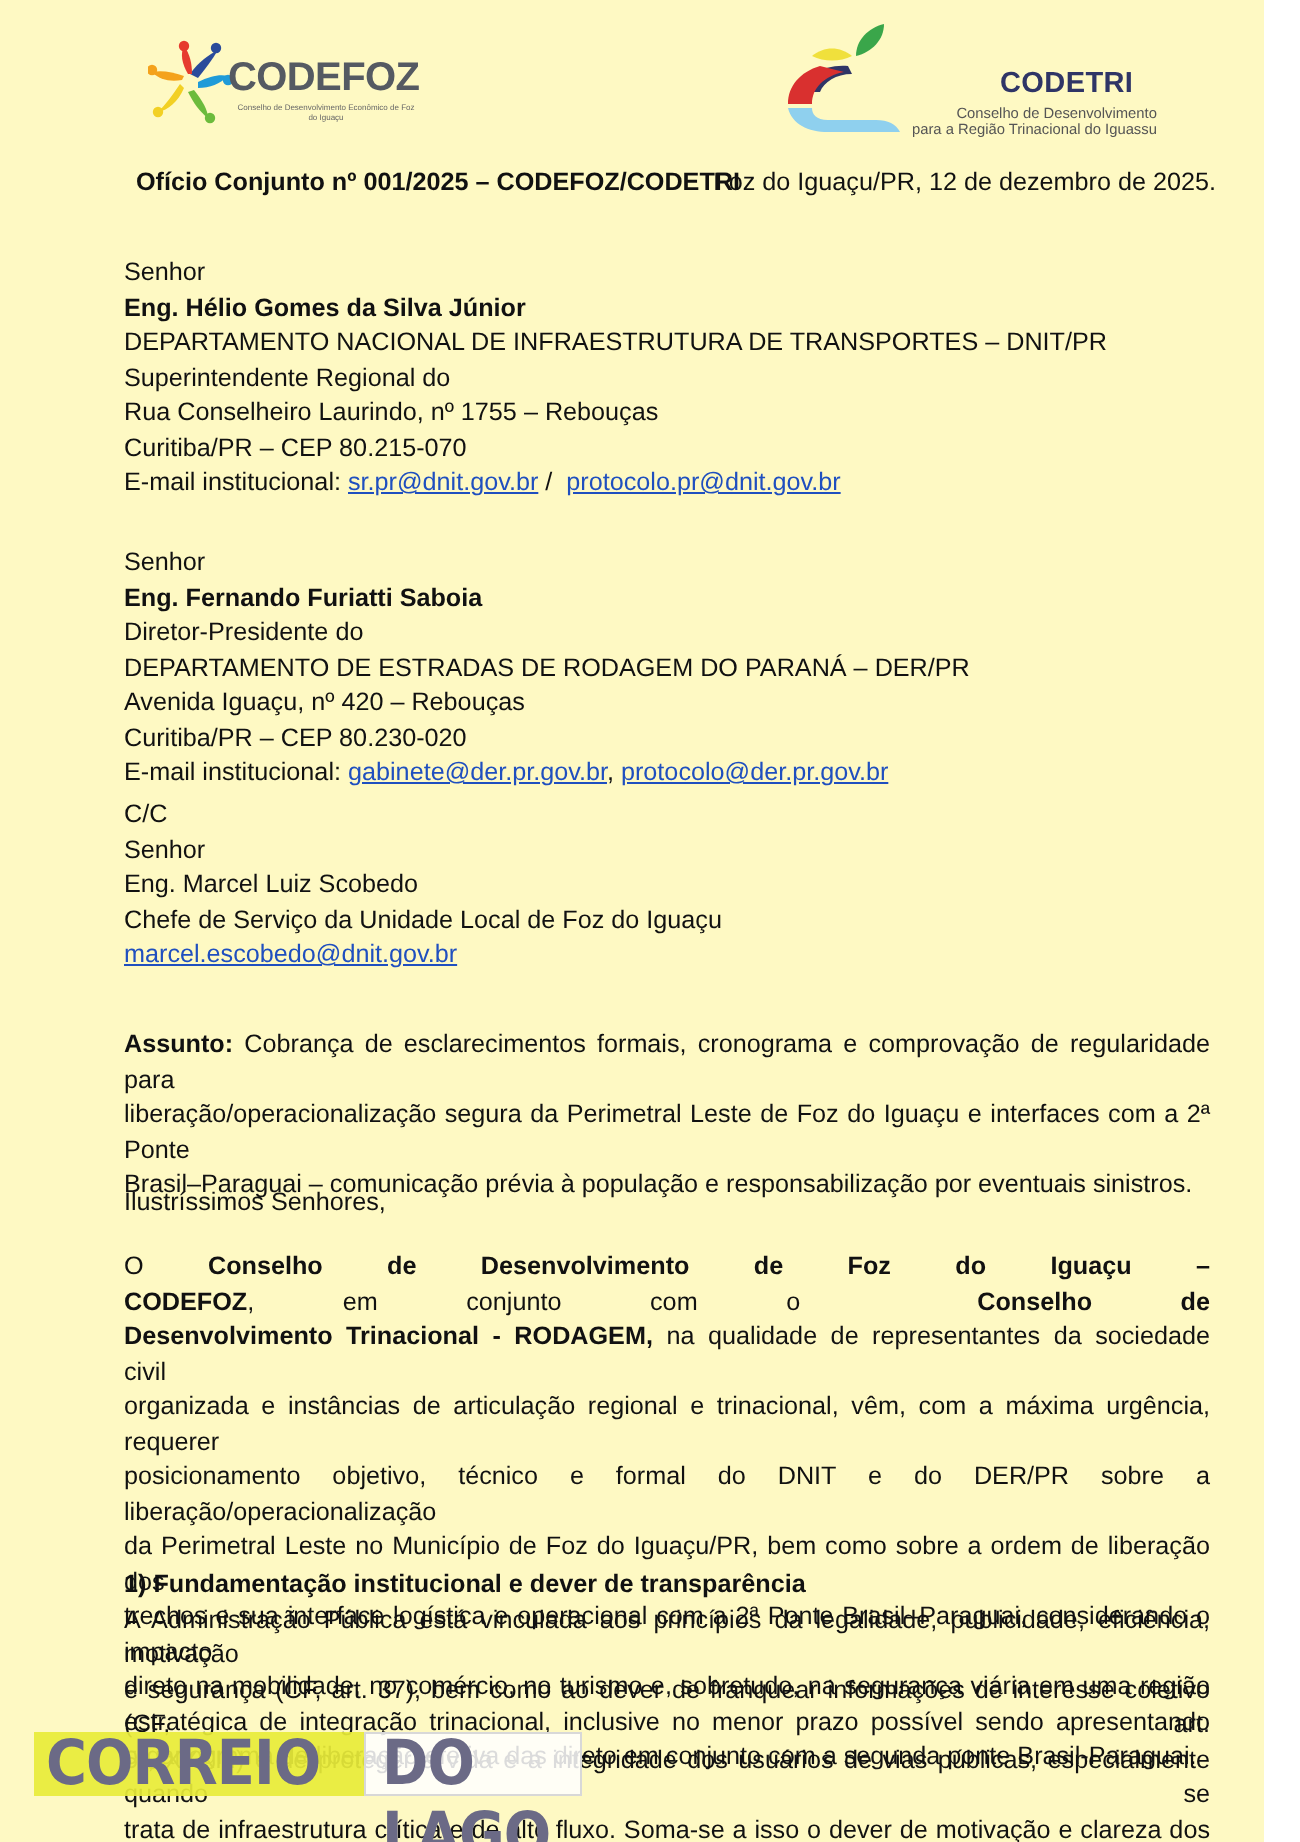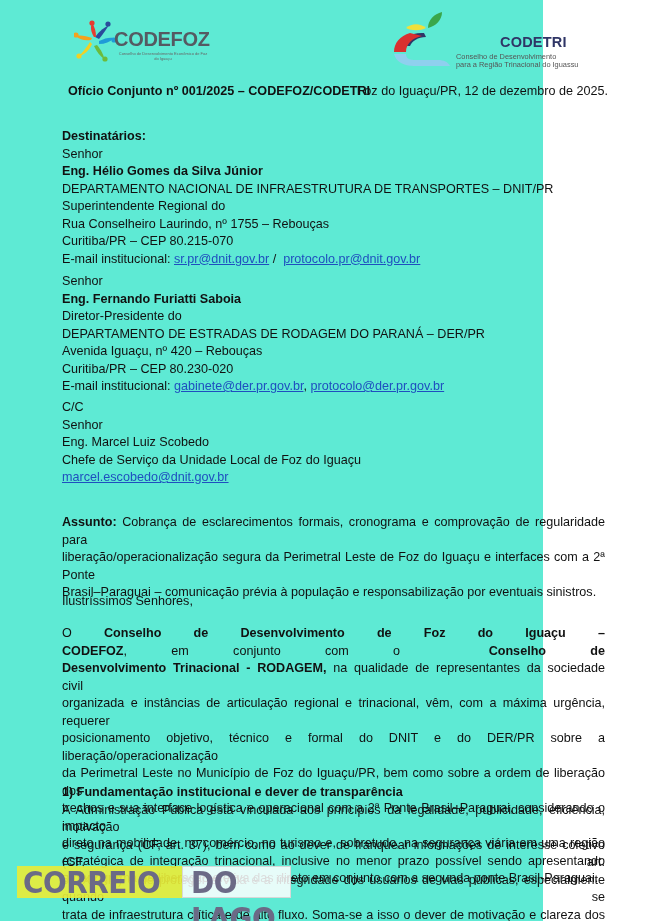--- a/index.html
+++ b/index.html
@@ -1,29 +1,29 @@
 <!DOCTYPE html>
 <html><head>
 <meta charset="utf-8">
 <style>
   html, body { margin:0; padding:0; background:#ffffff; }
   body { width:650px; height:921px; position:relative; overflow:hidden;
          font-family:"Liberation Sans", "DejaVu Sans", sans-serif; color:#111; }
-  .page { position:absolute; left:0; top:0; width:543px; height:921px; background:#5eead4; }
+  .page { position:absolute; left:0; top:0; width:632px; height:921px; background:#fef9c3; }
 
   
   .logo-codefoz { position:absolute; left:74px; top:18px; width:140px; height:50px; }
   .codefoz-mark { position:absolute; left:0; top:2px; width:42px; height:42px; }
   .codefoz-name { position:absolute; left:40px; top:10px; font-size:20px; font-weight:bold; color:#555a62; letter-spacing:-0.3px; }
   .codefoz-sub { position:absolute; left:44px; top:33px; font-size:4px; color:#666; line-height:5px; width:90px; text-align:center; }
 
   .logo-codetri { position:absolute; left:388px; top:10px; width:230px; height:62px; }
   .codetri-mark { position:absolute; left:0; top:0; width:66px; height:62px; }
   .codetri-name { position:absolute; left:68px; top:24px; font-size:14.5px; font-weight:bold; color:#2f3566; letter-spacing:0.2px;margin-left:44px; }
-  .codetri-sub { position:absolute; left:68px; top:43px; font-size:7.4px; color:#555; line-height:8.4px; }
+  .codetri-sub { position:absolute; left:68px; top:43px; font-size:7.4px; color:#555; line-height:8.4px;text-align:right; }
 
   
   .text { position:absolute; left:62px; width:543px; font-size:12.6px; line-height:17.5px; }
   .ref-line { position:absolute; top:83px; left:68px; width:540px; font-size:12.6px; line-height:17px; }
   .ref-line .ref { font-weight:bold; position:absolute; left:0; }
   .ref-line .date { position:absolute; right:0; }
 
   .b { font-weight:bold; }
   a.link { color:#1f4fbf; text-decoration:underline; }
   .just { text-align:justify; text-align-last:left; }
@@ -76,21 +76,20 @@
       <div>para a Região Trinacional do Iguassu</div>
     </div>
   </div>
 
   <div class="ref-line">
     <span class="ref">Ofício Conjunto nº 001/2025 – CODEFOZ/CODETRI</span>
     <span class="date">Foz do Iguaçu/PR, 12 de dezembro de 2025.</span>
   </div>
 
   <div class="text" style="top:128px;">
-    <span class="line b">Destinatários:</span>
     <span class="line">Senhor</span>
     <span class="line b">Eng. Hélio Gomes da Silva Júnior</span>
     <span class="line">DEPARTAMENTO NACIONAL DE INFRAESTRUTURA DE TRANSPORTES – DNIT/PR</span>
     <span class="line">Superintendente Regional do</span>
     <span class="line">Rua Conselheiro Laurindo, nº 1755 – Rebouças</span>
     <span class="line">Curitiba/PR – CEP 80.215-070</span>
     <span class="line"><span>E-mail institucional: </span><a class="link">sr.pr@dnit.gov.br</a><span style="white-space:pre;"> /  </span><a class="link">protocolo.pr@dnit.gov.br</a></span>
   </div>
 
   <div class="text" style="top:273px;">

